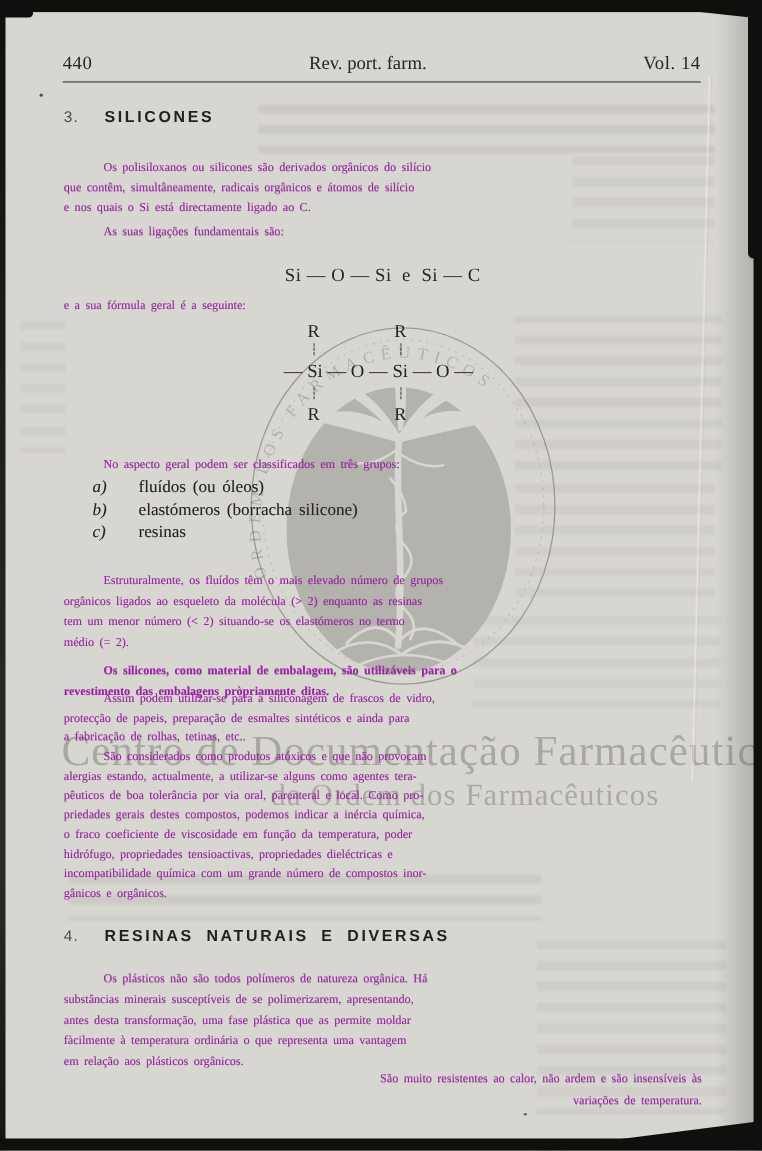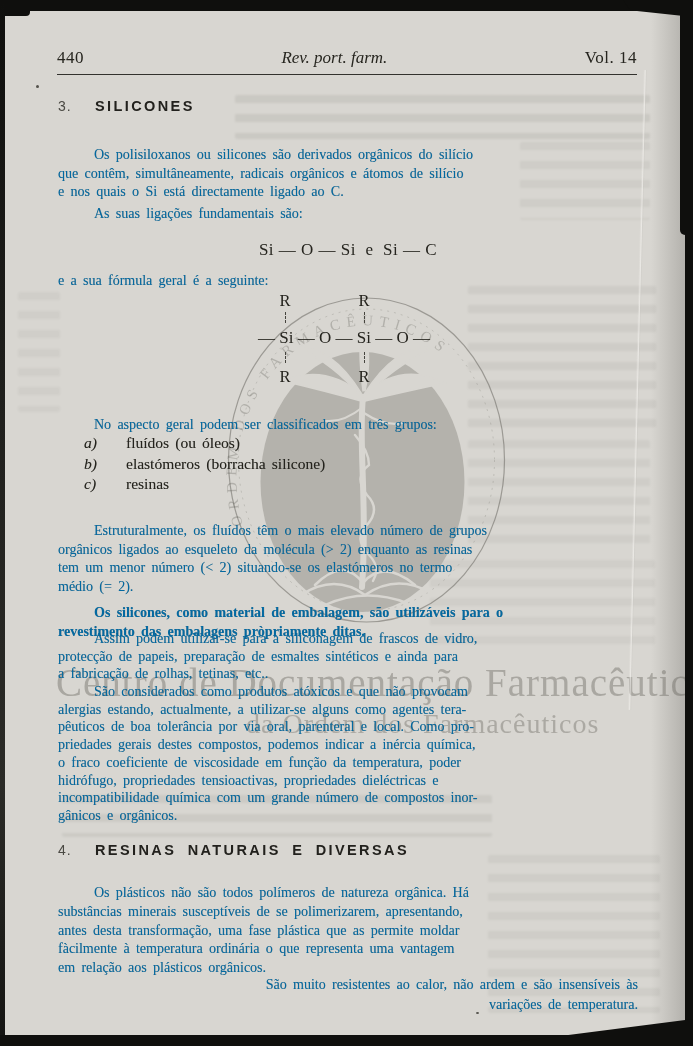--- a/index.html
+++ b/index.html
@@ -27,26 +27,26 @@
   
   .wm-svg{position:absolute;left:225px;top:295px;z-index:1;}
   .stamp{position:absolute;z-index:1;font-family:"Liberation Serif",serif;white-space:nowrap;}
   .stamp1{left:56px;top:660px;font-size:39px;letter-spacing:1px;color:rgba(104,102,96,.42);}
   .stamp2{left:246px;top:708px;font-size:28px;letter-spacing:1px;color:rgba(104,102,96,.40);}
   
   .block{position:absolute;left:58px;width:580px;z-index:2;}
   .hdr{top:48px;display:flex;align-items:center;border-bottom:1.6px solid #33322e;
        padding-bottom:6px;left:57px;width:580px;}
   .hdr .pnum{font-size:17px;letter-spacing:.5px;}
-  .hdr .jrnl{flex:1;text-align:center;font-style:italic;font-size:17px;}
+  .hdr .jrnl{flex:1;text-align:center;font-size:17px;}
   .hdr .vol{font-size:17px;letter-spacing:.5px;}
   .sec-head{display:flex;align-items:baseline;font-family:"Liberation Sans",sans-serif;}
   .sec-num{font-size:14px;color:#4a4943;letter-spacing:1px;width:37px;}
   .sec-title{font-weight:bold;font-size:14.5px;letter-spacing:2.4px;word-spacing:5px;color:#22211d;}
-  .para{font-size:14px;line-height:18.5px;word-spacing:.2em;color:#0369a1;
+  .para{font-size:11px;line-height:18.5px;word-spacing:.2em;color:#a21caf;
         text-shadow:.2px .2px 0 rgba(36,35,29,.3);}
   .indent{text-indent:36px;}
   .tight{line-height:17.7px;}
   .loose{line-height:18.8px;}
   .looser{line-height:19.5px;}
   .formula{font-size:17px;text-align:center;white-space:pre;letter-spacing:.5px;}
   .struct{position:absolute;left:258px;top:291px;width:150px;height:96px;z-index:2;
           font-size:17px;color:#24231d;}
   .struct .r{position:absolute;transform:translateX(-50%);font-size:16.5px;}
   .struct .chain{position:absolute;left:0;top:37px;white-space:pre;}

